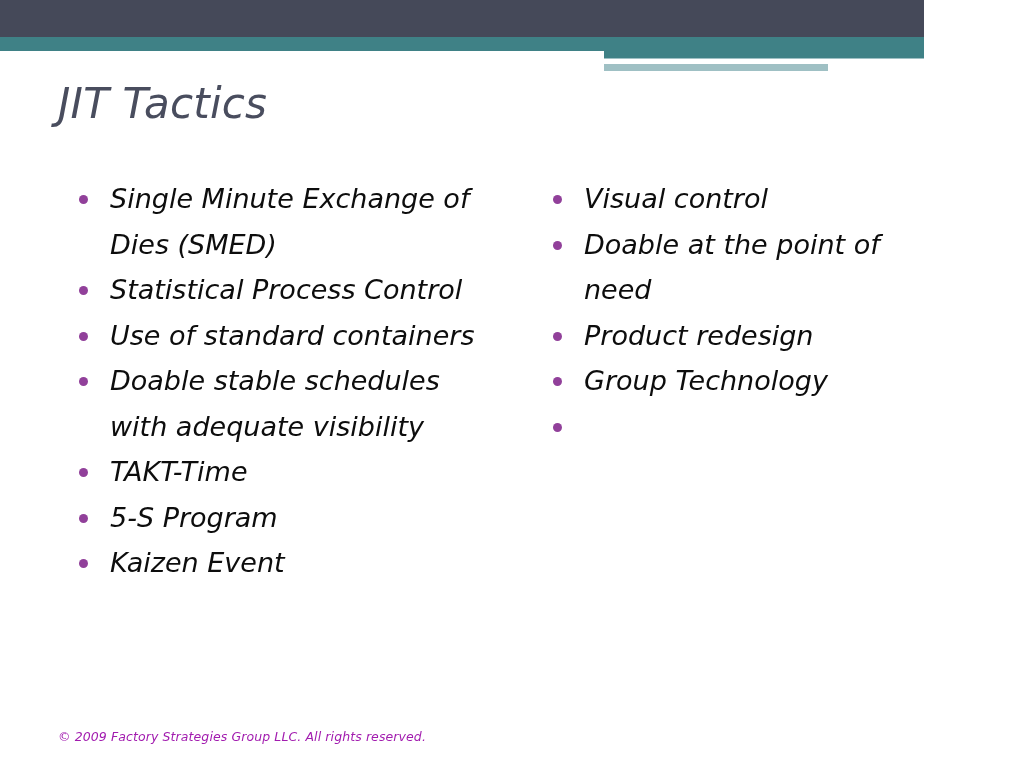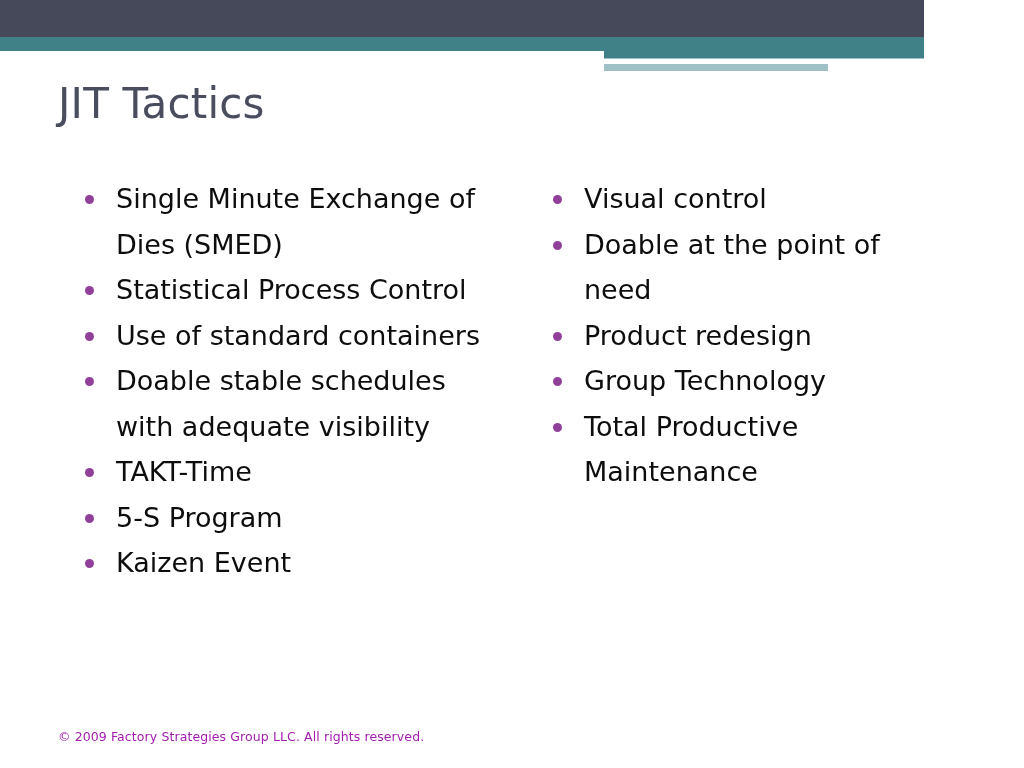--- a/index.html
+++ b/index.html
@@ -16,20 +16,21 @@
     position: relative;
   }
 
   .slide {
     position: absolute;
     left: 0; top: 0;
     width: 924px;
     height: 768px;
     background: #ffffff;
     overflow: hidden;
+    font-style: italic;
   }
 
   
   .hdr {
     position: absolute;
     left: 0; top: 0;
     width: 1024px;
     height: 80px;
   }
   .band-dark {
@@ -114,21 +115,21 @@
     color: #494d5e;
     font-weight: normal;
     letter-spacing: 0.2px;
   }
 
   
   .col {
     position: absolute;
     top: 176px;
   }
-  .col-left  { left: 76px;  width: 432px; }
+  .col-left  { left: 70px;  width: 432px; }
   .col-right { left: 544px; width: 400px; }
 
   ul.bullets {
     list-style: none;
     margin: 0;
     padding: 0;
   }
   ul.bullets li {
     position: relative;
     padding-left: 40px;
@@ -217,21 +218,21 @@
         <li><span class="dot"></span><span>Kaizen Event</span></li>
       </ul>
   </div>
 
   <div class="col col-right">
     <ul class="bullets" id="list-right">
         <li><span class="dot"></span><span>Visual control</span></li>
         <li><span class="dot"></span><span>Doable at the point of need</span></li>
         <li><span class="dot"></span><span>Product redesign</span></li>
         <li><span class="dot"></span><span>Group Technology</span></li>
-        <li><span class="dot"></span><span>Total Productive Maintenance</span></li>
+        <li><span class="dot"></span></li>
       </ul>
   </div>
 
   <div class="footer-copy">© 2009 Factory Strategies Group LLC.  All rights reserved.</div>
 
   <div class="page-num">3</div>
 
 </div>
 
 </body></html>

